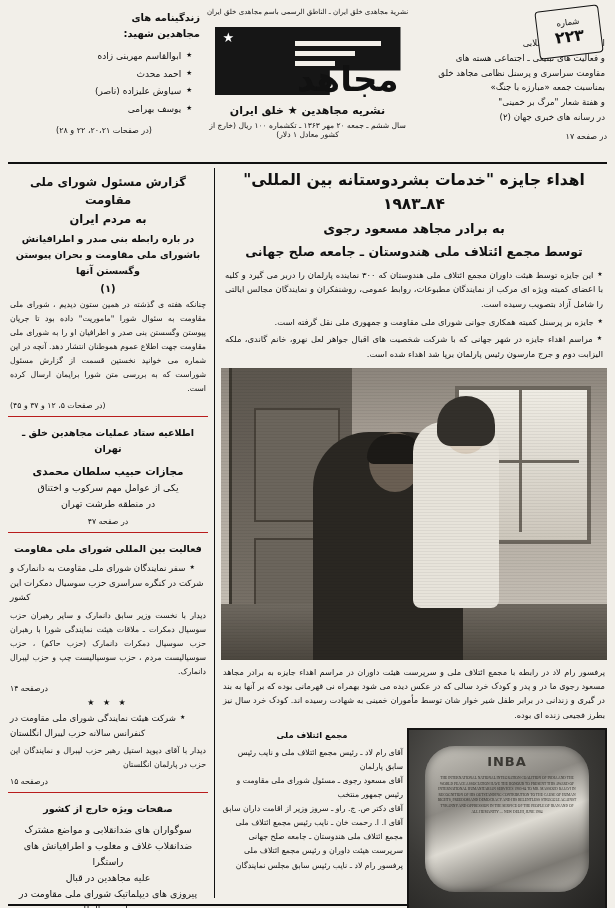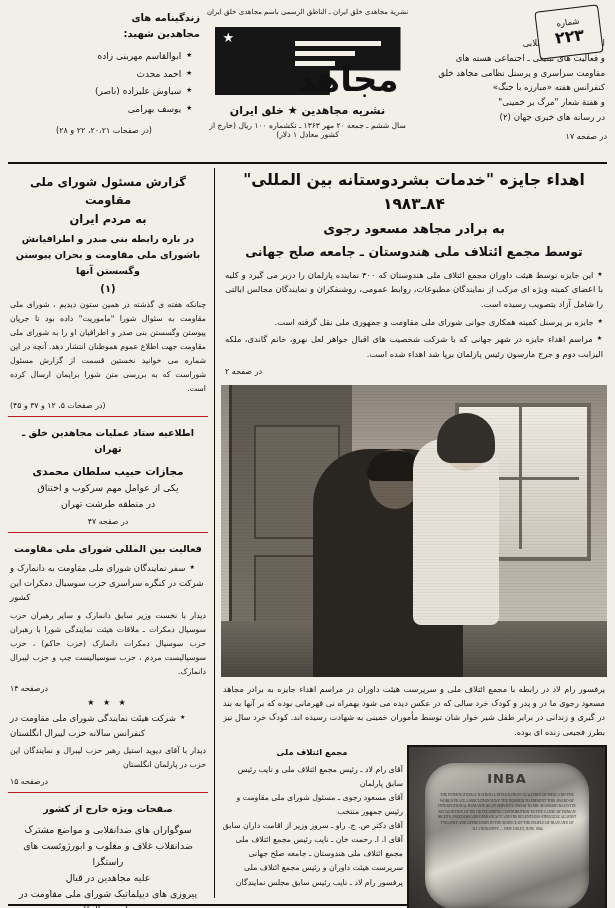--- a/index.html
+++ b/index.html
@@ -391,21 +391,21 @@
 
     <div class="mh-col mh-right">
       <div class="issue-badge">
         <span class="lbl">شماره</span>
         <span class="num">۲۲۳</span>
       </div>
       <div class="headline-list">
         <div>انعکاس عملیات انقلابی</div>
         <div>و فعالیت های تبلیغی ـ اجتماعی هسته های</div>
         <div>مقاومت سراسری و پرسنل نظامی مجاهد خلق</div>
-        <div>کنفرانس هفته «مبارزه با جنگ»</div>
+        <div>بمناسبت جمعه «مبارزه با جنگ»</div>
         <div>و هفتة شعار "مرگ بر خمینی"</div>
         <div>در رسانه های خبری جهان (۲)</div>
       </div>
       <div class="page-ref">در صفحه ۱۷</div>
     </div>
 
     <div class="mh-center">
       <div class="arabic-top">نشریة مجاهدی خلق ایران ـ الناطق الرسمی باسم مجاهدی خلق ایران</div>
       <div class="logo-box">
         <div class="logo-dark"></div>
@@ -443,21 +443,20 @@
       <div class="award-head">
         <div class="l1">اهداء جایزه "خدمات بشردوستانه بین المللی" ۸۴ـ۱۹۸۳</div>
         <div class="l2">به برادر مجاهد مسعود رجوی</div>
         <div class="l3">توسط مجمع ائتلاف ملی هندوستان ـ جامعه صلح جهانی</div>
       </div>
 
       <div class="bullets">
         <p>این جایزه توسط هیئت داوران مجمع ائتلاف ملی هندوستان که ۳۰۰ نماینده پارلمان را دربر می گیرد و کلیه با اعضای کمیته ویژه ای مرکب از نمایندگان مطبوعات، روابط عمومی، روشنفکران و نمایندگان مجالس ایالتی را شامل آزاد بتصویب رسیده است.</p>
         <p>جایزه بر پرسنل کمیته همکاری جوانی شورای ملی مقاومت و جمهوری ملی نقل گرفته است.</p>
         <p>مراسم اهداء جایزه در شهر جهانی که با شرکت شخصیت های اقبال جواهر لعل نهرو، خانم گاندی، ملکه الیزابت دوم و جرج مارسون رئیس پارلمان برپا شد اهداء شده است.</p>
-        <div class="ref">در صفحه ۲</div>
       </div>
 
       <div class="photo">
         <div class="ph-wall"></div>
         <div class="ph-door">
           <div class="ph-doorpanel"></div>
           <div class="ph-doorpanel2"></div>
         </div>
         <div class="ph-window">
           <i style="left:60px;top:0;width:3px;height:142px;"></i>
@@ -529,21 +528,21 @@
         <ul>
           <li>شرکت هیئت نمایندگی شورای ملی مقاومت در کنفرانس سالانه حزب لیبرال انگلستان</li>
         </ul>
         <p>دیدار با آقای دیوید استیل رهبر حزب لیبرال و نمایندگان این حزب در پارلمان انگلستان</p>
         <div class="ref left">درصفحه ۱۵</div>
       </div>
 
       <div class="sbox">
         <h3>صفحات ویژه خارج از کشور</h3>
         <div class="mid-line" style="margin-top:5px">سوگواران های ضدانقلابی و مواضع مشترک</div>
-        <div class="mid-line">ضدانقلاب غلاف و مغلوب و ابورژوئست های راستگرا</div>
+        <div class="mid-line">ضدانقلاب غلاف و مغلوب و اطرافیانش های راستگرا</div>
         <div class="mid-line">علیه مجاهدین در قبال</div>
         <div class="mid-line">پیروزی های دیپلماتیک شورای ملی مقاومت در سطح بین المللی</div>
 
       </div>
 
     </div>
   </div>
 
   <div class="footer-rule"></div>
 </div>

